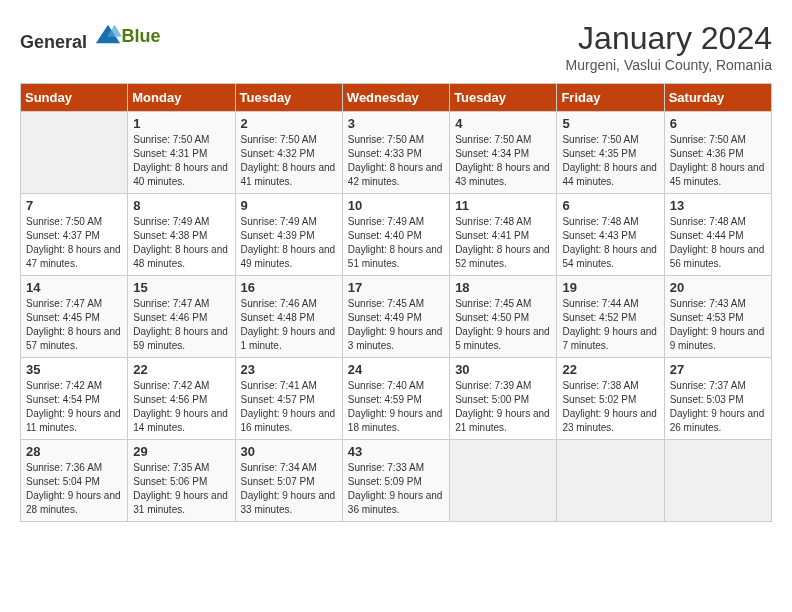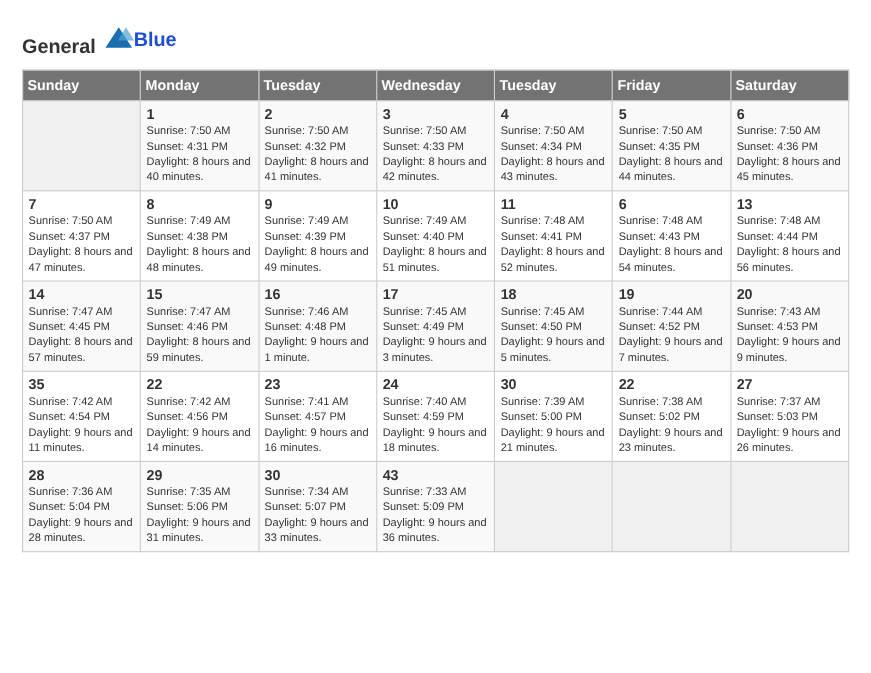--- a/index.html
+++ b/index.html
@@ -22,21 +22,21 @@
       justify-content: flex-end;
     }
     .logo-text-general {
       font-size: 18px;
       font-weight: bold;
       color: #333;
     }
     .logo-text-blue {
       font-size: 18px;
       font-weight: bold;
-      color: #1d4ed8;
+      color: #4d7c0f;
     }
     .logo-icon {
       width: 28px;
       height: 28px;
       margin-left: 2px;
     }
     .title-section {
       text-align: right;
     }
     .calendar-title {
@@ -47,21 +47,21 @@
     .calendar-subtitle {
       font-size: 14px;
       color: #555;
     }
     table {
       width: 100%;
       border-collapse: collapse;
       font-size: 11px;
     }
     thead tr th {
-      background-color: #737373;
+      background-color: #c2410c;
       color: #fff;
       padding: 6px 4px;
       text-align: left;
       font-size: 13px;
       font-weight: bold;
       border: 1px solid #ccc;
     }
     tbody tr td {
       border: 1px solid #ccc;
       padding: 4px 5px;
@@ -101,20 +101,24 @@
       <span class="logo-text-general">General</span>
       <svg class="logo-icon" viewBox="0 0 30 30">
         <polygon points="15,5 28,25 2,25" fill="#1a6faf"></polygon>
         <polygon points="22,5 30,18 14,18" fill="#4fa3d1" opacity="0.7"></polygon>
       </svg>
     </div>
     <div>
       <span class="logo-text-blue">Blue</span>
     </div>
   </div>
+  <div class="title-section">
+    <div class="calendar-title">January 2024</div>
+    <div class="calendar-subtitle">Murgeni, Vaslui County, Romania</div>
+  </div>
 </div>
 
 <table>
   <thead>
     <tr>
     <th>Sunday</th>
         <th>Monday</th>
         <th>Tuesday</th>
         <th>Wednesday</th>
         <th>Tuesday</th>

